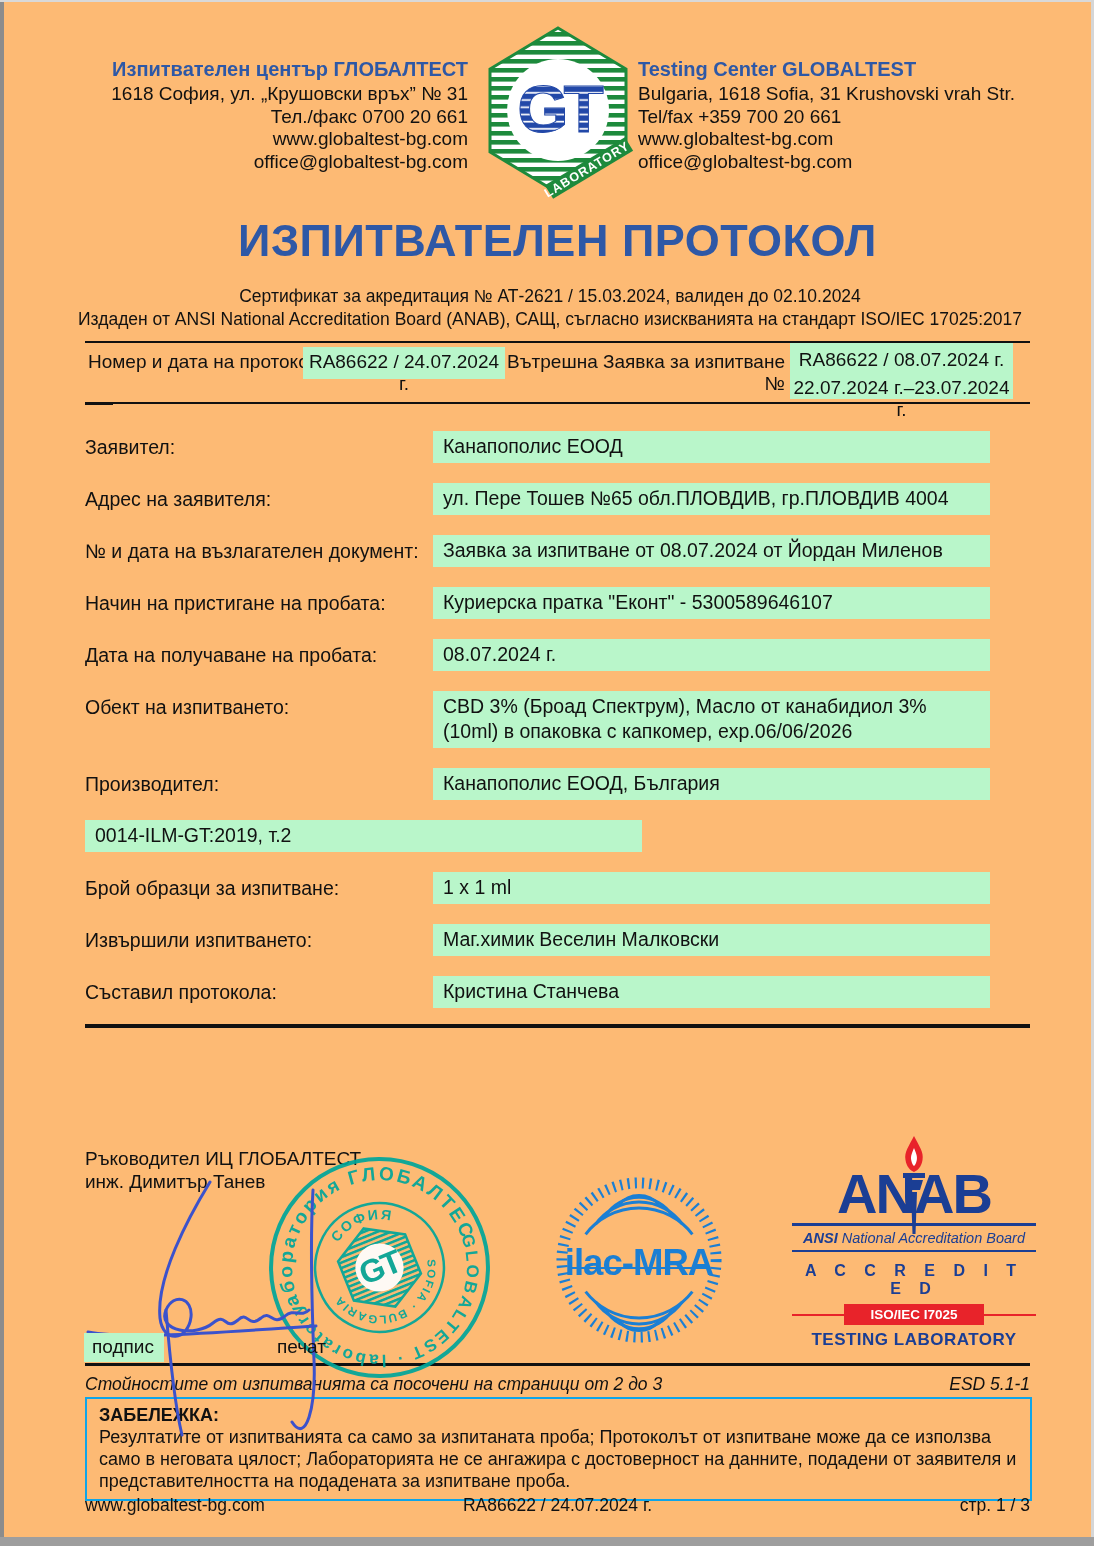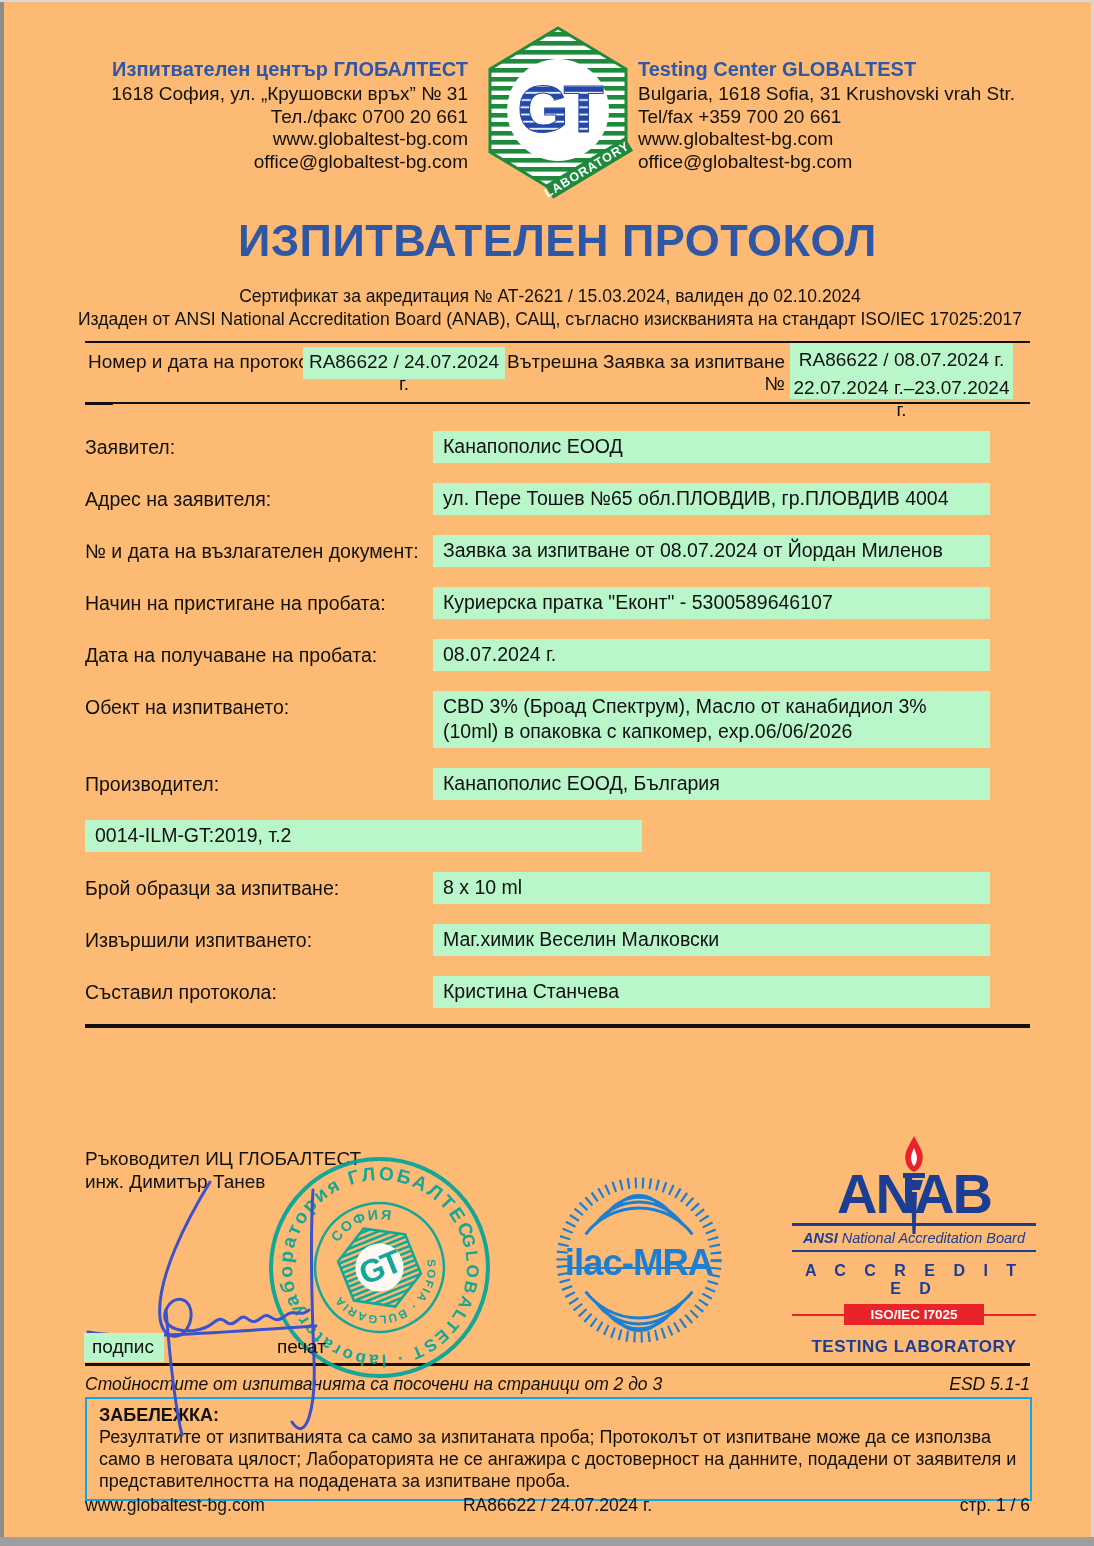--- a/index.html
+++ b/index.html
@@ -53,21 +53,21 @@
   .anab{position:absolute;left:792px;top:1168px;width:244px;text-align:center;color:#1b3e94;}
   .anab .name{font-size:56px;font-weight:800;letter-spacing:-2px;line-height:52px;position:relative;}
   .anab .torch{position:absolute;left:50%;margin-left:-15px;top:-34px;z-index:2;}
   .anab .bar{height:2.5px;background:#1b3e94;margin:3px 0;}
   .anab .board{font-size:14.5px;font-style:italic;padding:1px 0;}
   .anab .board b{font-weight:bold;}
   .anab .accredited{font-size:16px;letter-spacing:7px;font-weight:bold;margin:10px 0 6px 0;}
   .anab .isoband{display:flex;align-items:center;}
   .anab .isoband .ln{flex:1;height:2px;background:#e8232a;}
   .anab .isoband .bx{background:#e8232a;color:#fff;font-weight:bold;font-size:13.5px;padding:3px 26px;}
-  .anab .testlab{font-size:17px;font-weight:bold;letter-spacing:.5px;margin-top:12px;}
+  .anab .testlab{font-size:17px;font-weight:bold;letter-spacing:.5px;margin-top:5px;}
 
   .rule-thin{position:absolute;left:85px;top:1363px;width:945px;height:2.5px;background:#111;}
   .vals-note{position:absolute;left:85px;top:1374px;width:945px;font-size:17.5px;font-style:italic;display:flex;justify-content:space-between;}
   .note-box{position:absolute;left:85px;top:1397px;width:947px;box-sizing:border-box;border:2px solid #0ea5e9;
     padding:5px 12px 7px 12px;font-size:18px;line-height:22px;}
   .note-box .nt{font-weight:bold;}
   .footer{position:absolute;left:85px;top:1495px;width:945px;font-size:17.5px;display:grid;grid-template-columns:1fr auto 1fr;}
   .footer .fl{text-align:left;} .footer .fc{text-align:center;} .footer .fr{text-align:right;}
 </style>
 </head>
@@ -160,21 +160,21 @@
     </div>
     <div class="frow">
       <div class="flabel">Производител:</div>
       <div class="fvalue">Канапополис ЕООД, България</div>
     </div>
     <div class="frow">
       <div class="fvalue">0014-ILM-GT:2019, т.2</div>
     </div>
     <div class="frow">
       <div class="flabel">Брой образци за изпитване:</div>
-      <div class="fvalue">8 x 10 ml</div>
+      <div class="fvalue">1 x 1 ml</div>
     </div>
     <div class="frow">
       <div class="flabel">Извършили изпитването:</div>
       <div class="fvalue">Маг.химик Веселин Малковски</div>
     </div>
     <div class="frow">
       <div class="flabel">Съставил протокола:</div>
       <div class="fvalue">Кристина Станчева</div>
     </div>
   </div>
@@ -288,15 +288,15 @@
   </div>
 
   <div class="note-box">
     <div class="nt">ЗАБЕЛЕЖКА:</div>
     <div>Резултатите от изпитванията са само за изпитаната проба; Протоколът от изпитване може да се използва само в неговата цялост; Лабораторията не се ангажира с достоверност на данните, подадени от заявителя и представителността на подадената за изпитване проба.</div>
   </div>
 
   <div class="footer">
     <div class="fl">www.globaltest-bg.com</div>
     <div class="fc">RA86622 / 24.07.2024 г.</div>
-    <div class="fr">стр. 1 / 6</div>
+    <div class="fr">стр. 1 / 3</div>
   </div>
 </div>
 
 </body></html>

